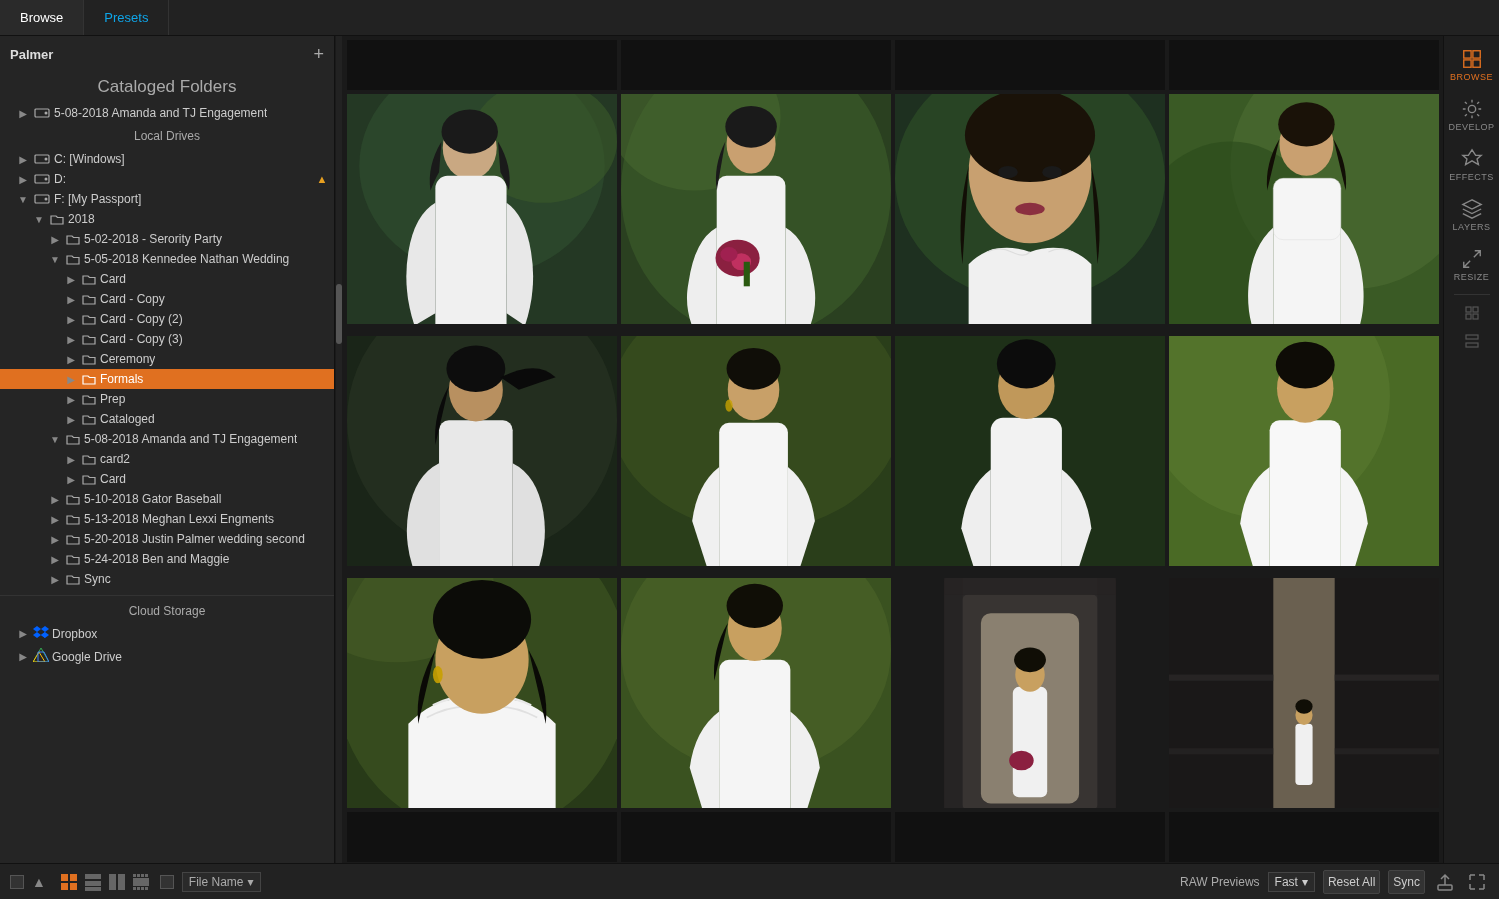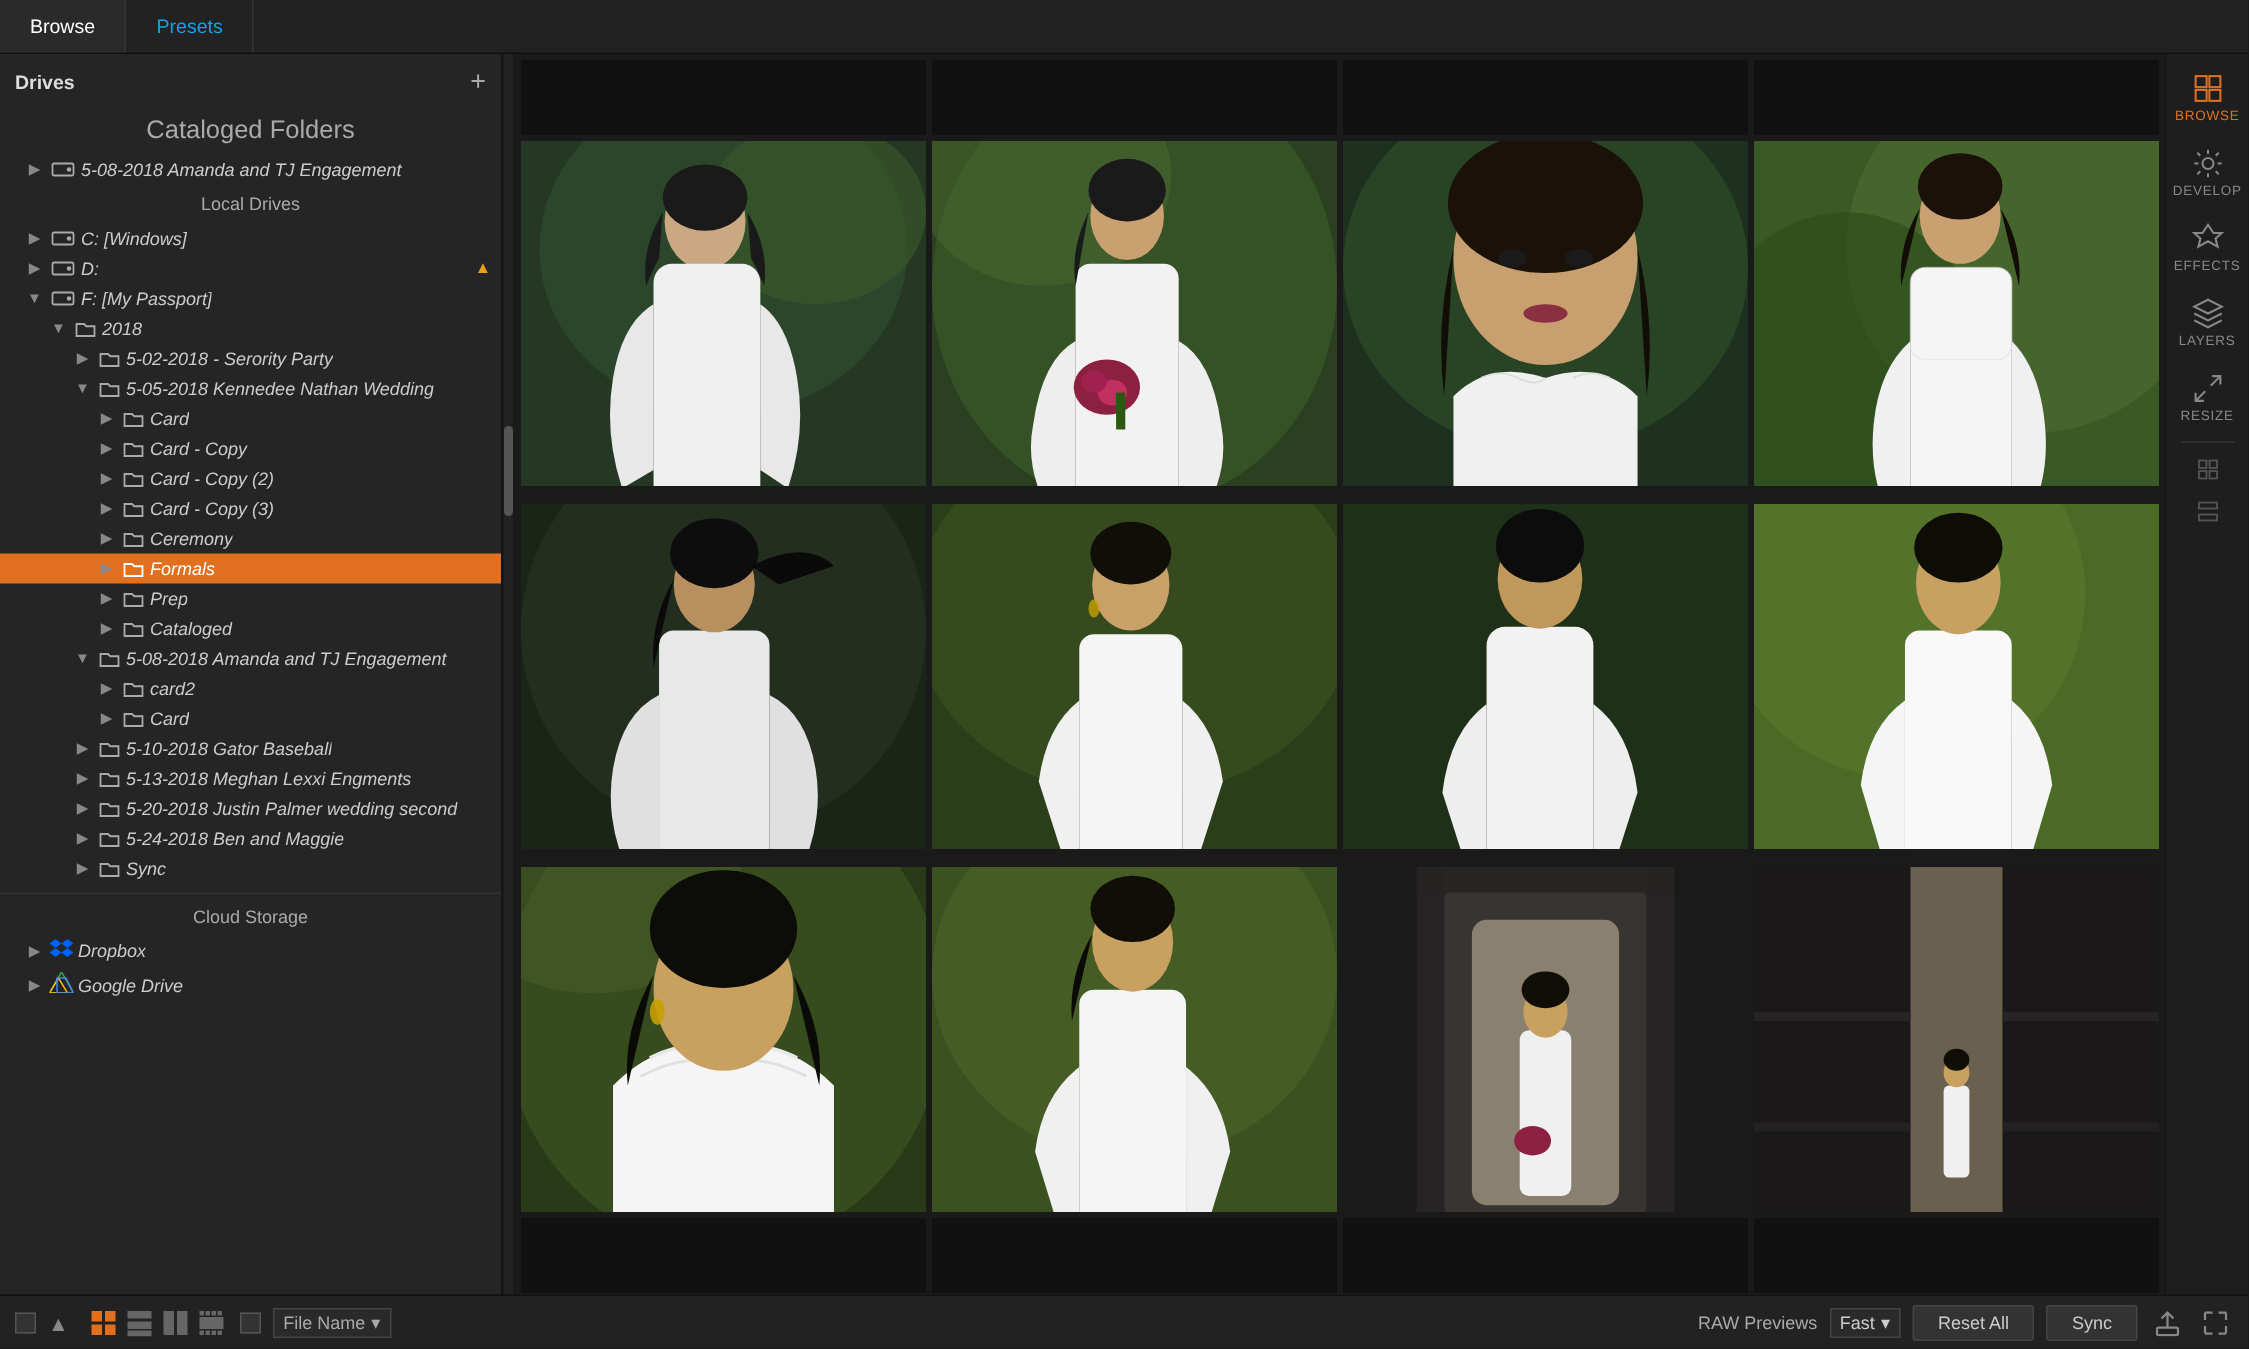--- a/index.html
+++ b/index.html
@@ -26,21 +26,21 @@
     .local-drives-title { text-align: center; font-size: 12px; color: #aaa; padding: 6px 0; }
 
     .tree-item { display: flex; align-items: center; padding: 3px 0 3px 4px; cursor: pointer; white-space: nowrap; }
     .tree-item.selected { background: #e07020; color: #fff; }
 
     .expand-arrow { width: 14px; display: inline-flex; align-items: center; justify-content: center; color: #888; font-size: 10px; flex-shrink: 0; }
     .folder-icon { width: 16px; display: inline-flex; align-items: center; justify-content: center; color: #aaa; font-size: 12px; margin: 0 3px; flex-shrink: 0; }
     .hdd-icon { width: 18px; display: inline-flex; align-items: center; justify-content: center; color: #aaa; font-size: 11px; margin: 0 3px; flex-shrink: 0; }
     .eject-icon { width: 16px; display: inline-flex; align-items: center; justify-content: center; color: #e8a020; font-size: 11px; margin-left: auto; margin-right: 4px; }
 
-    .tree-label { font-size: 12px; color: #ccc; overflow: hidden; text-overflow: ellipsis; font-style: italic; }
+    .tree-label { font-size: 12px; color: #ccc; overflow: hidden; text-overflow: ellipsis; }
     .tree-item.selected .tree-label { color: #fff; }
 
     .indent-1 { padding-left: 16px; }
     .indent-2 { padding-left: 32px; }
     .indent-3 { padding-left: 48px; }
     .indent-4 { padding-left: 64px; }
 
     .cloud-title { text-align: center; font-size: 12px; color: #aaa; padding: 8px 0 4px; border-top: 1px solid #333; margin-top: 6px; }
 
     .dropbox-icon { color: #0061ff; font-size: 13px; margin: 0 3px; }
@@ -72,42 +72,42 @@
     .right-icon-small svg { width: 16px; height: 16px; }
 
     
     .bottom-bar { height: 36px; background: #222; border-top: 1px solid #111; display: flex; align-items: center; padding: 0 10px; gap: 8px; flex-shrink: 0; }
     .bottom-checkbox { width: 14px; height: 14px; border: 1px solid #555; background: #333; cursor: pointer; flex-shrink: 0; }
     .bottom-sort-arrow { font-size: 14px; color: #888; cursor: pointer; }
     .bottom-file-name { font-size: 12px; color: #aaa; padding: 2px 6px; border: 1px solid #444; background: #2a2a2a; cursor: pointer; display: flex; align-items: center; gap: 4px; }
     .bottom-spacer { flex: 1; }
     .bottom-raw-label { font-size: 12px; color: #aaa; }
     .bottom-raw-value { font-size: 12px; color: #ccc; padding: 2px 6px; border: 1px solid #444; background: #2a2a2a; cursor: pointer; display: flex; align-items: center; gap: 4px; }
-    .bottom-btn { font-size: 12px; color: #ccc; padding: 4px 16px; background: #333; border: 1px solid #444; cursor: pointer; border-radius: 2px; }
+    .bottom-btn { font-size: 12px; color: #ccc; padding: 4px 4px; background: #333; border: 1px solid #444; cursor: pointer; border-radius: 2px; }
     .bottom-icon-btn { width: 24px; height: 24px; display: flex; align-items: center; justify-content: center; color: #888; cursor: pointer; }
 
     
     .view-modes { display: flex; gap: 2px; margin-left: 4px; }
     .view-mode-btn { width: 22px; height: 22px; display: flex; align-items: center; justify-content: center; color: #e07020; cursor: pointer; font-size: 14px; }
     .view-mode-btn.inactive { color: #666; }
   </style>
 </head>
 <body>
 
 <div class="top-bar">
   <div class="top-tab active">Browse</div>
   <div class="top-tab">Presets</div>
 </div>
 
 <div class="main-layout">
 
   <div class="sidebar">
 
     <div class="sidebar-header">
-      <span class="sidebar-header-title">Drives</span>
+      <span class="sidebar-header-title">Palmer</span>
       <span class="sidebar-add-btn">+</span>
     </div>
 
     <div class="section-title">Cataloged Folders</div>
 
     <div class="tree-item indent-1">
       <span class="expand-arrow">▶</span>
       <span class="hdd-icon">
         <svg width="16" height="12" viewBox="0 0 16 12">
             <rect x="1" y="2" width="14" height="8" rx="1" fill="none" stroke="#aaa" stroke-width="1.2"></rect>

